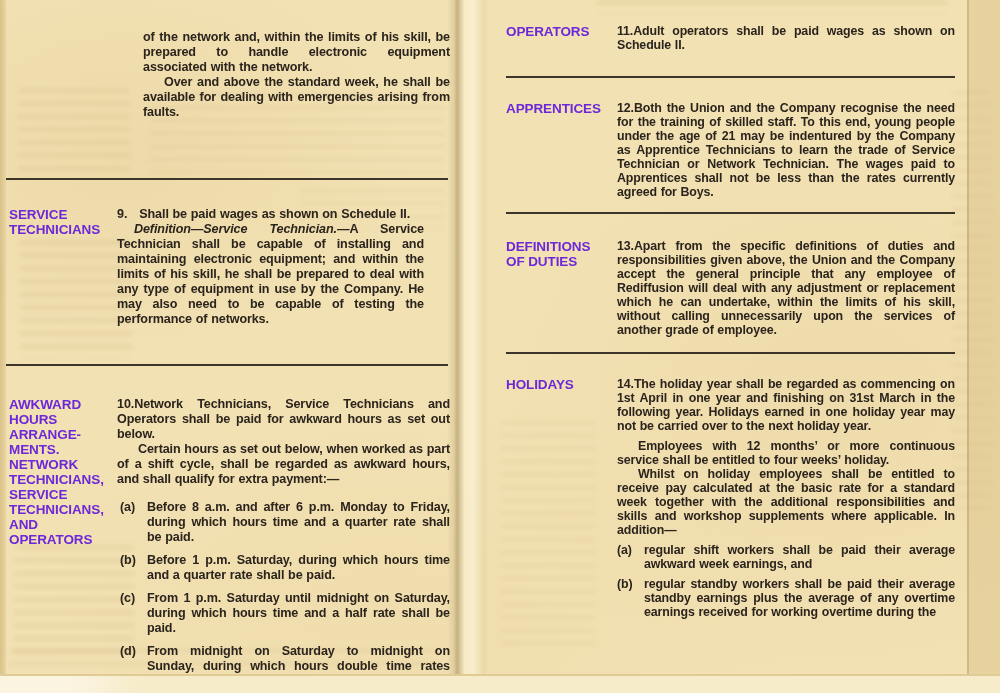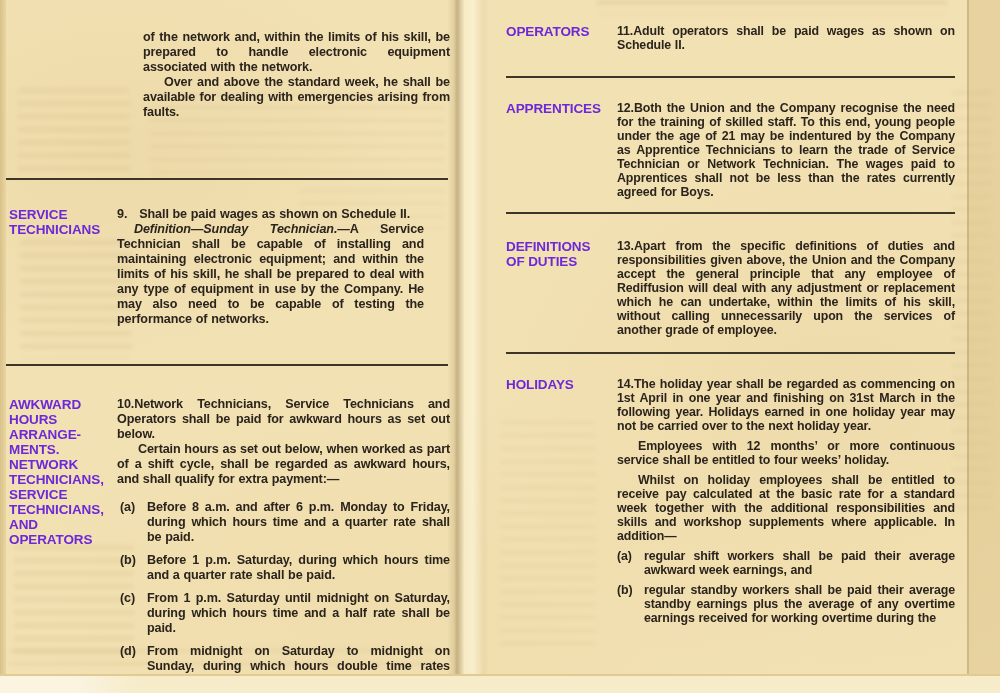--- a/index.html
+++ b/index.html
@@ -71,21 +71,21 @@
     <p>of the network and, within the limits of his skill, be prepared to handle electronic equipment associated with the network.</p>
     <p class="mt ind">Over and above the standard week, he shall be available for dealing with emergencies arising from faults.</p>
   </div>
 
   <div class="rule" style="left:6px;top:178px;width:442px"></div>
 
   <div class="heading" style="left:9px;top:207px;width:130px">SERVICE
 TECHNICIANS</div>
   <div class="bodyblock" style="left:117px;top:207px;width:333px">
     <p><span class="num num9">9.</span><span>Shall be paid wages as shown on Schedule II.</span></p>
-    <p class="defpara" style="width:307px"><span class="ital">Definition—Sunday Technician.—</span><span>A Service Technician shall be capable of installing and maintaining electronic equipment; and within the limits of his skill, he shall be prepared to deal with any type of equipment in use by the Company. He may also need to be capable of testing the performance of networks.</span></p>
+    <p class="defpara" style="width:307px"><span class="ital">Definition—Service Technician.—</span><span>A Service Technician shall be capable of installing and maintaining electronic equipment; and within the limits of his skill, he shall be prepared to deal with any type of equipment in use by the Company. He may also need to be capable of testing the performance of networks.</span></p>
   </div>
 
   <div class="rule" style="left:6px;top:364px;width:442px"></div>
 
   <div class="heading" style="left:9px;top:397px;width:130px">AWKWARD
 HOURS
 ARRANGE-
 MENTS.
 NETWORK
 TECHNICIANS,
@@ -135,21 +135,21 @@
   <div class="bodyblock tight" style="left:617px;top:239px;width:338px">
     <p><span class="num">13.</span><span>Apart from the specific definitions of duties and responsibilities given above, the Union and the Company accept the general principle that any employee of Rediffusion will deal with any adjustment or replacement which he can undertake, within the limits of his skill, without calling unnecessarily upon the services of another grade of employee.</span></p>
   </div>
 
   <div class="rule" style="left:506px;top:352px;width:449px"></div>
 
   <div class="heading" style="left:506px;top:377px;width:112px">HOLIDAYS</div>
   <div class="bodyblock tight" style="left:617px;top:377px;width:338px">
     <p><span class="num">14.</span><span>The holiday year shall be regarded as commencing on 1st April in one year and finishing on 31st March in the following year. Holidays earned in one holiday year may not be carried over to the next holiday year.</span></p>
     <p class="mt ind" style="margin-top:6px">Employees with 12 months’ or more continuous service shall be entitled to four weeks’ holiday.</p>
-    <p class="mt ind" style="margin-top:6px">Whilst on holiday employees shall be entitled to receive pay calculated at the basic rate for a standard week together with the additional responsibilities and skills and workshop supplements where applicable. In addition—</p>
+    <p class="mt ind" style="">Whilst on holiday employees shall be entitled to receive pay calculated at the basic rate for a standard week together with the additional responsibilities and skills and workshop supplements where applicable. In addition—</p>
     <div class="list" style="margin-top:6px">
       <div class="li" style="margin-top:6px">
         <span class="mk">(a)</span>
         <span class="lt">regular shift workers shall be paid their average awkward week earnings, and</span>
       </div>
       <div class="li" style="margin-top:6px">
         <span class="mk">(b)</span>
         <span class="lt">regular standby workers shall be paid their average standby earnings plus the average of any overtime earnings received for working overtime during the</span>
       </div>
     </div>

